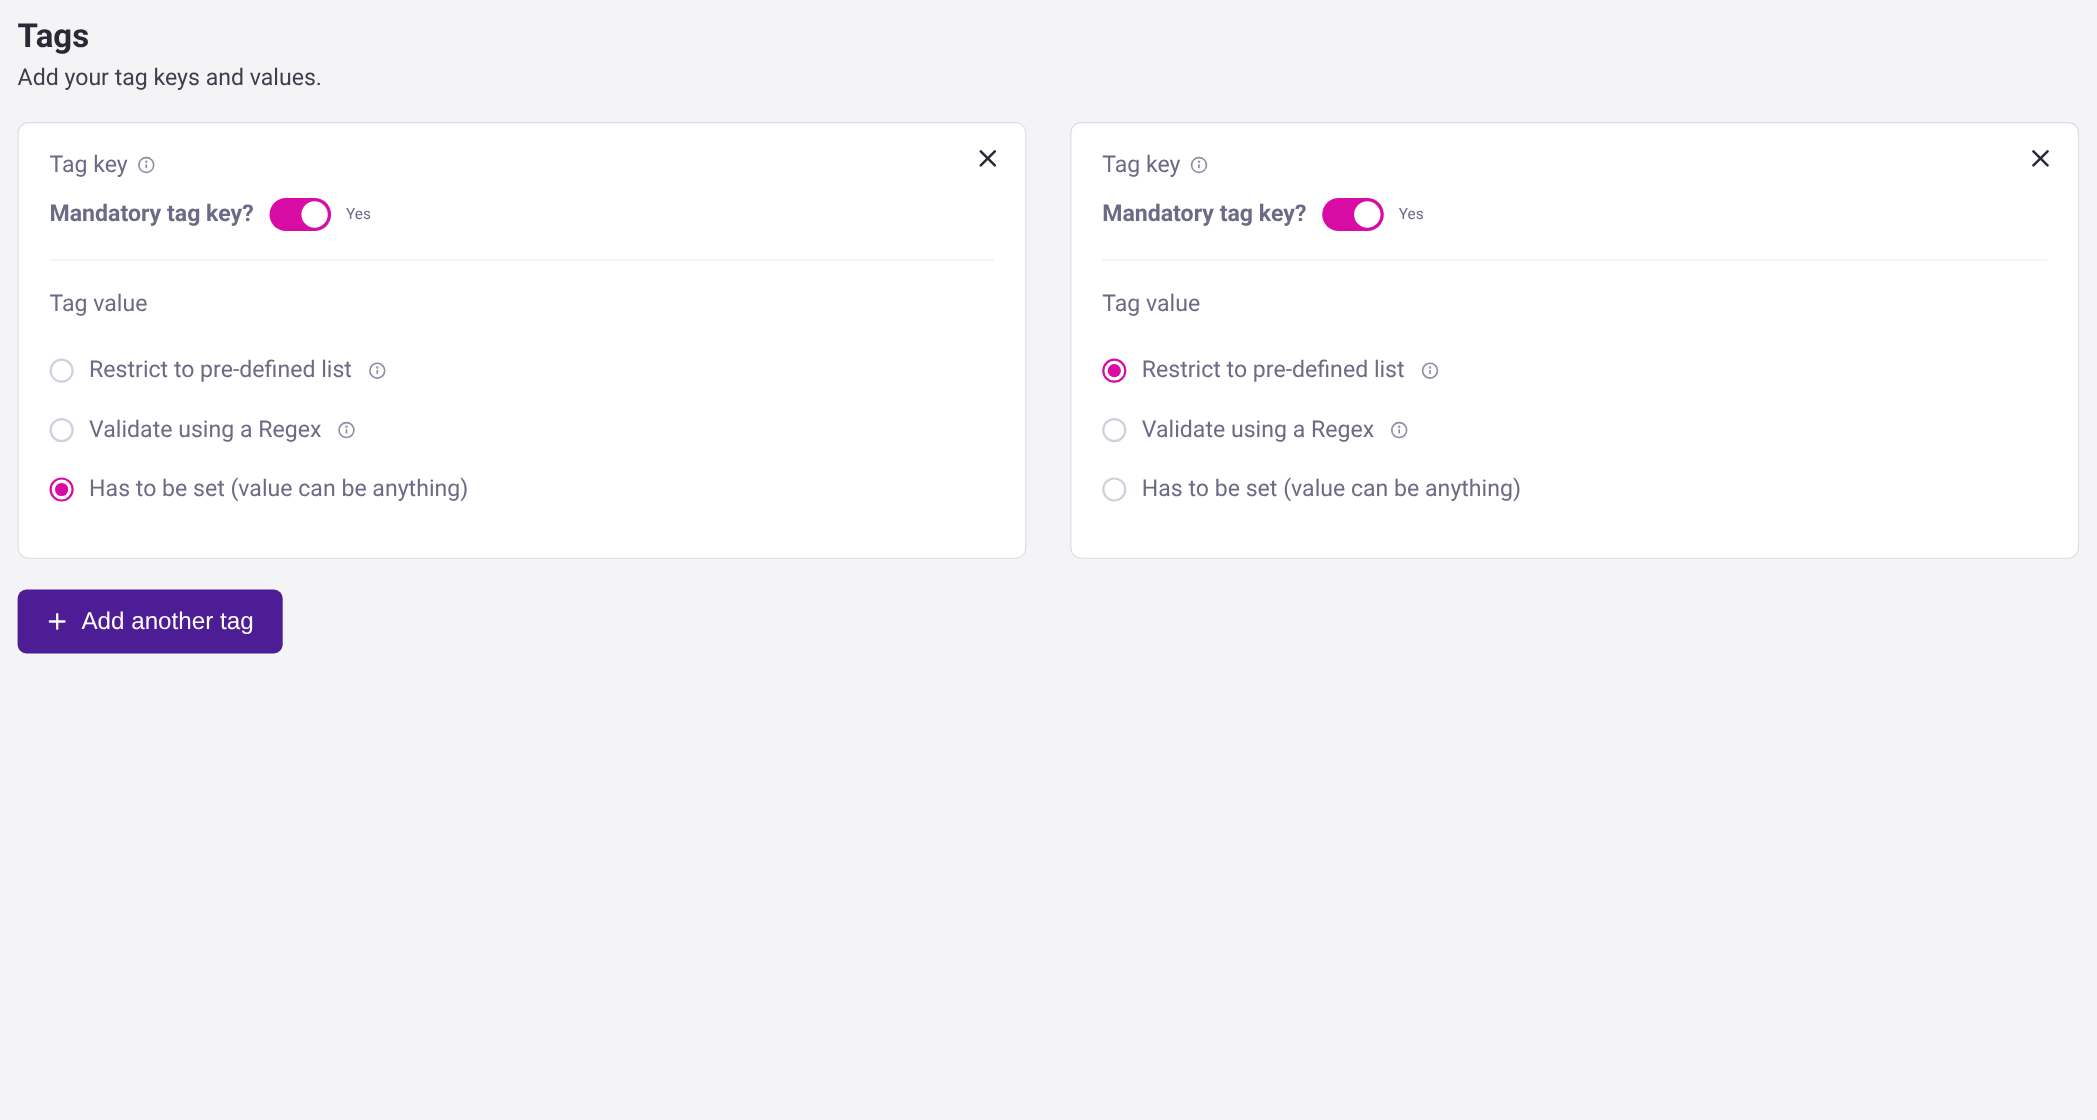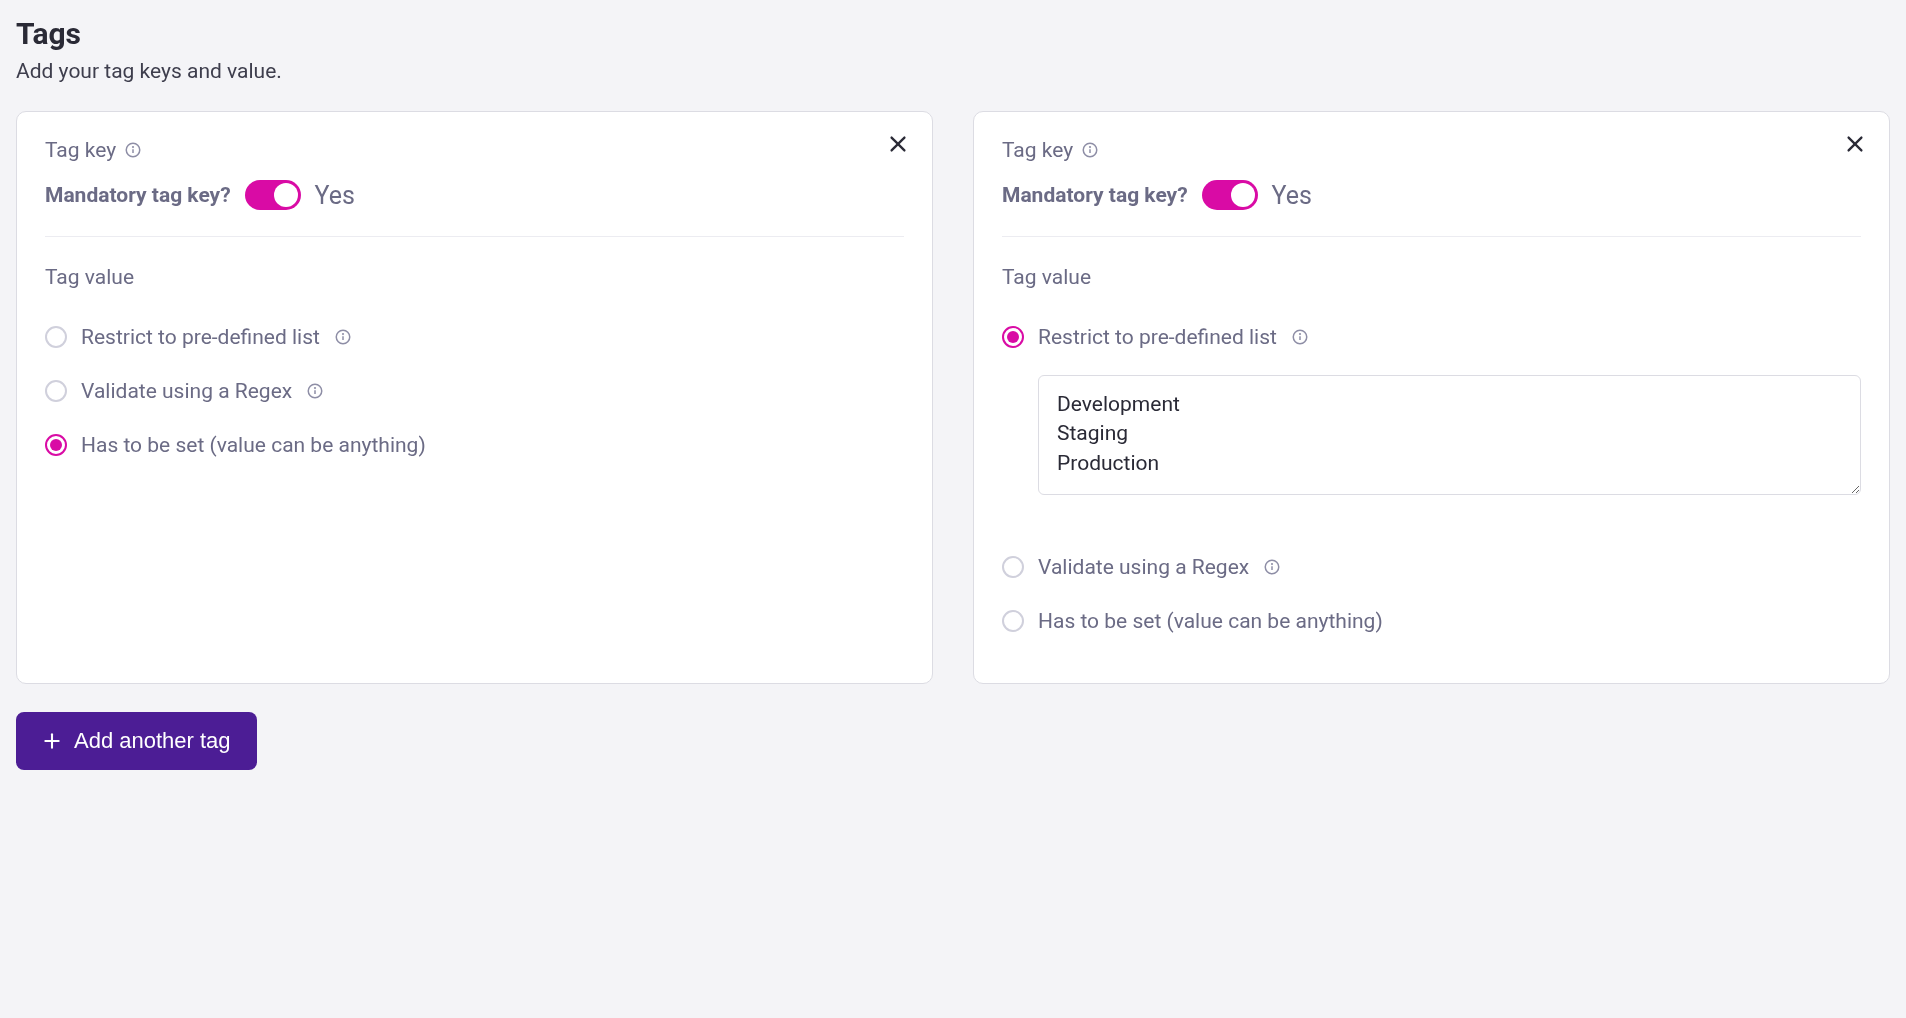--- a/index.html
+++ b/index.html
@@ -98,21 +98,21 @@
   .toggle-knob {
     position: absolute;
     top: 3px;
     right: 3px;
     width: 24px;
     height: 24px;
     background: #fff;
     border-radius: 50%;
   }
   .toggle-state {
-    font-size: 25px;
+    font-size: 14px;
     color: #6b6b85;
   }
   .tag-value-label {
     font-size: 21px;
     color: #6b6b85;
     margin-bottom: 36px;
   }
   .radio-row {
     display: flex;
     align-items: center;
@@ -178,21 +178,21 @@
   .plus-icon {
     display: inline-flex;
   }
 </style>
 </head>
 <body>
 
 
 
 <h2 class="tags-title">Tags</h2>
-<p class="tags-subtitle">Add your tag keys and value.</p>
+<p class="tags-subtitle">Add your tag keys and values.</p>
 
 <div class="cards-row">
 
   <div class="card">
     <div class="card-close">
       <svg width="22" height="22" viewBox="0 0 24 24" fill="none" stroke="currentColor" stroke-width="2.5" stroke-linecap="round">
           <line x1="5" y1="5" x2="19" y2="19"></line>
           <line x1="19" y1="5" x2="5" y2="19"></line>
         </svg>
     </div>
@@ -284,23 +284,20 @@
       <span class="radio-label">Restrict to pre-defined list</span>
       <span class="info-icon">
         <svg width="18" height="18" viewBox="0 0 24 24" fill="none" stroke="currentColor" stroke-width="2">
             <circle cx="12" cy="12" r="9"></circle>
             <line x1="12" y1="11" x2="12" y2="16"></line>
             <circle cx="12" cy="8" r="0.5" fill="currentColor"></circle>
           </svg>
       </span>
     </div>
 
-    <textarea class="values-textarea" style="">Development
-Staging
-Production</textarea>
 
     <div class="radio-row">
       <div class="radio"></div>
       <span class="radio-label">Validate using a Regex</span>
       <span class="info-icon">
         <svg width="18" height="18" viewBox="0 0 24 24" fill="none" stroke="currentColor" stroke-width="2">
             <circle cx="12" cy="12" r="9"></circle>
             <line x1="12" y1="11" x2="12" y2="16"></line>
             <circle cx="12" cy="8" r="0.5" fill="currentColor"></circle>
           </svg>

